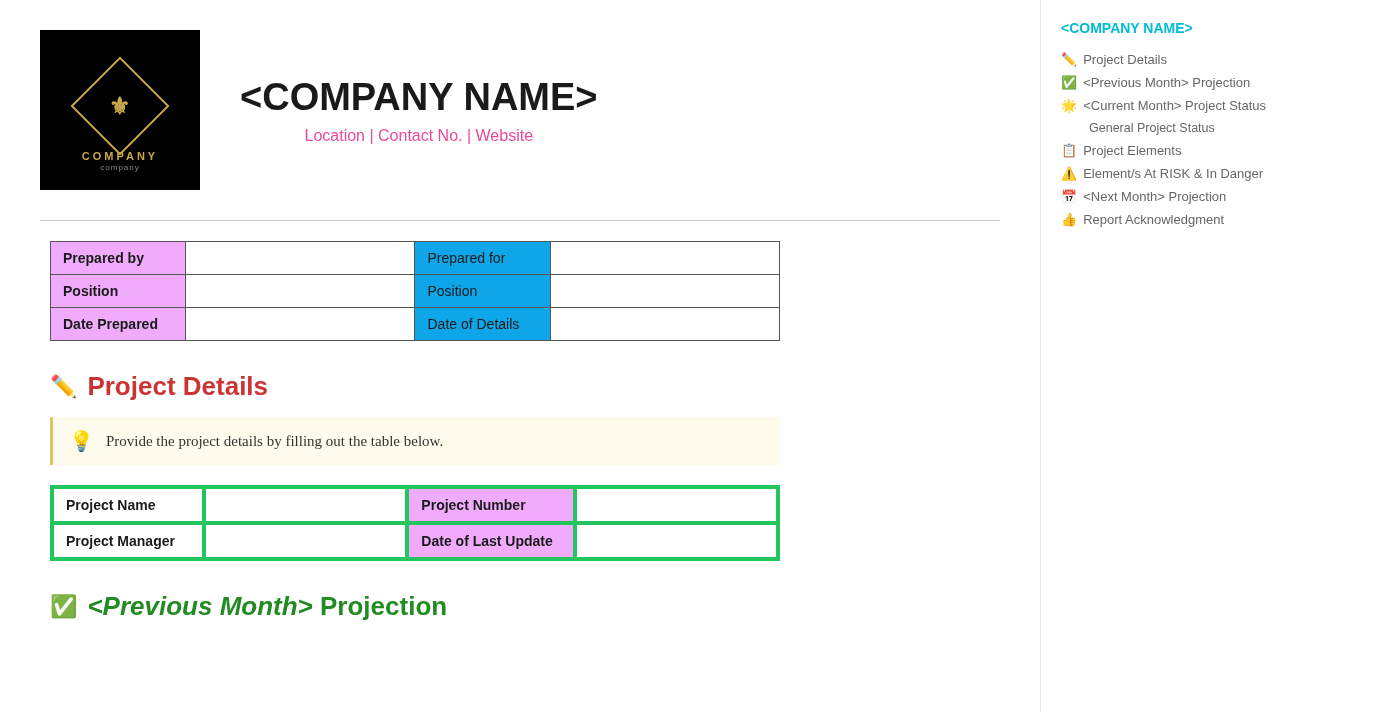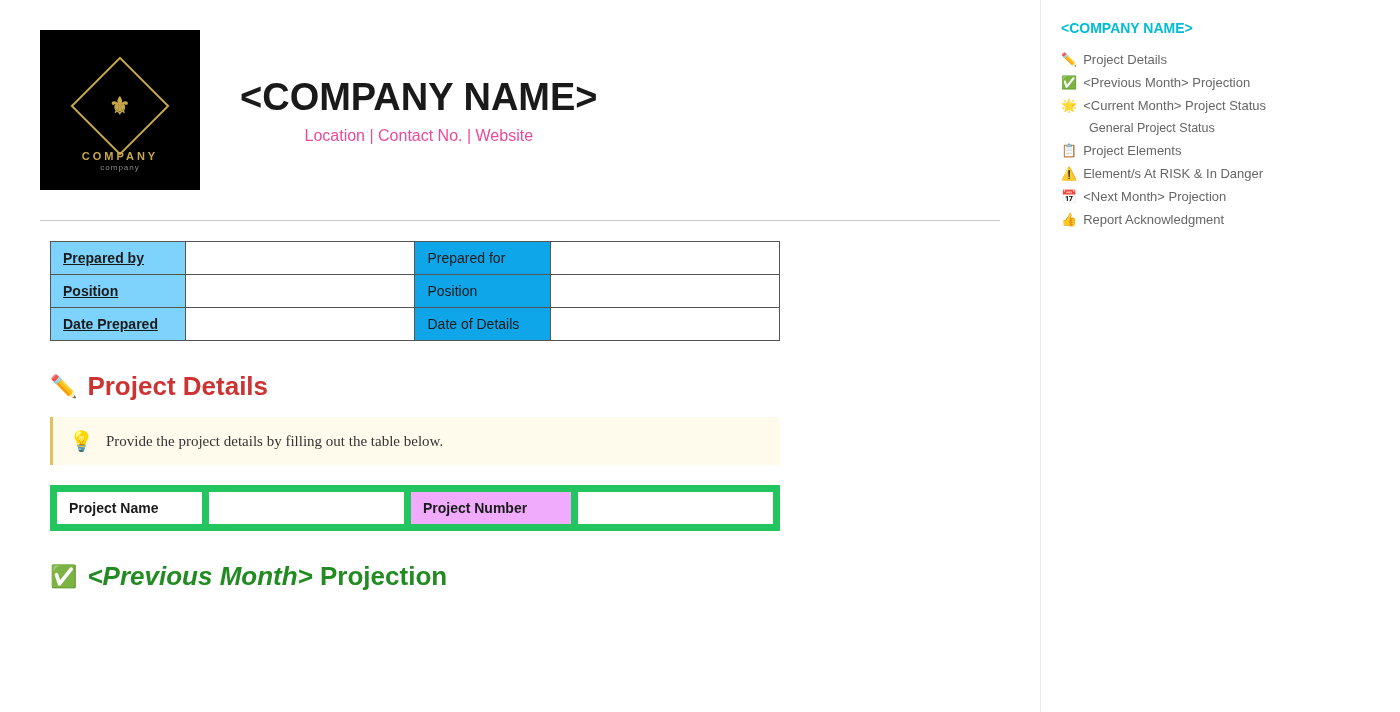--- a/index.html
+++ b/index.html
@@ -93,24 +93,23 @@
       border-collapse: collapse;
       margin: 20px 0 30px 10px;
     }
     .info-table td {
       border: 1px solid #555;
       padding: 8px 12px;
       font-size: 14px;
     }
     .info-table td.label {
       font-weight: 700;
-      background: #7dd3fc;
+      background: #f0abfc;
       width: 130px;
       color: #1a1a1a;
-      text-decoration: underline;
     }
     .info-table td.label-purple {
       font-weight: 400;
       background: #0ea5e9;
       width: 130px;
       color: #1a1a1a;
     }
     .info-table td.value {
       width: 220px;
       background: #fff;
@@ -150,21 +149,21 @@
       color: #333;
       font-family: Liberation Serif, serif;
     }
     
     .project-table {
       width: 730px;
       border-collapse: collapse;
       margin: 10px 0 30px 10px;
     }
     .project-table td {
-      border: 7px solid #22c55e;
+      border: 4px solid #22c55e;
       padding: 8px 12px;
       font-size: 14px;
     }
     .project-table td.label {
       font-weight: 700;
       background: #fff;
       width: 150px;
       color: #1a1a1a;
     }
     .project-table td.label-purple {
@@ -278,20 +277,26 @@
   </div>
 
   <table class="project-table">
     <tbody>
       <tr>
         <td class="label">Project Name</td>
         <td class="value"></td>
         <td class="label-purple">Project Number</td>
         <td class="value"></td>
       </tr>
+      <tr>
+        <td class="label">Project Manager</td>
+        <td class="value"></td>
+        <td class="label-purple">Date of Last Update</td>
+        <td class="value"></td>
+      </tr>
     </tbody>
   </table>
 
   <div class="prev-month-header">
     <span class="prev-month-icon">✅</span>
     <span class="prev-month-title">
       <em>&lt;Previous Month&gt;</em><span> Projection</span>
     </span>
   </div>
 

